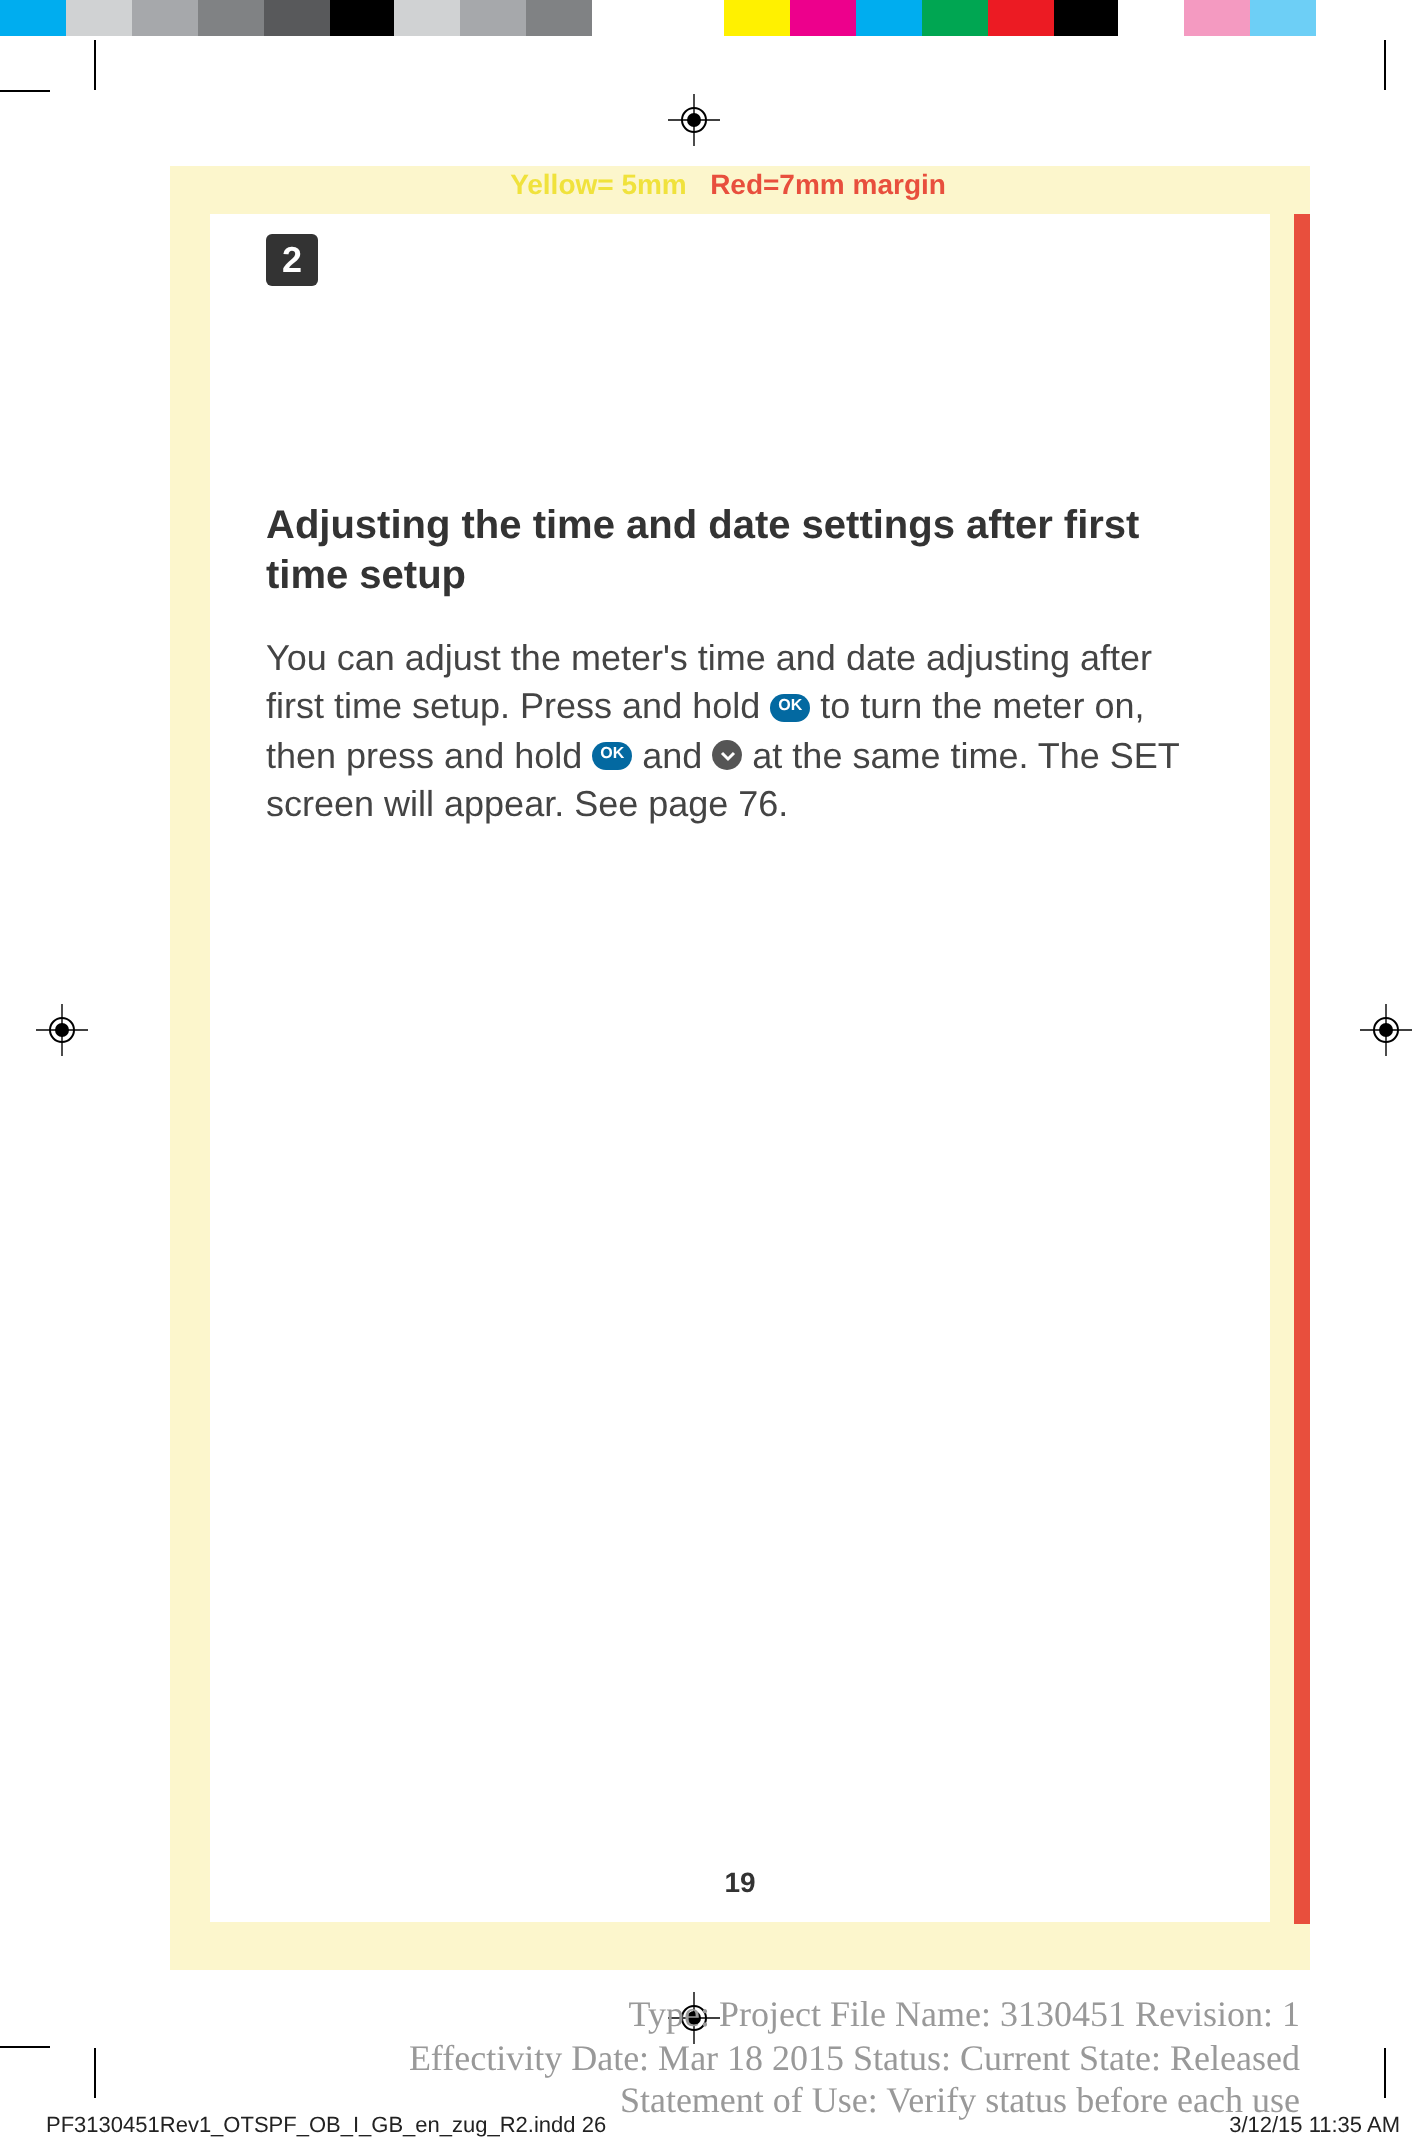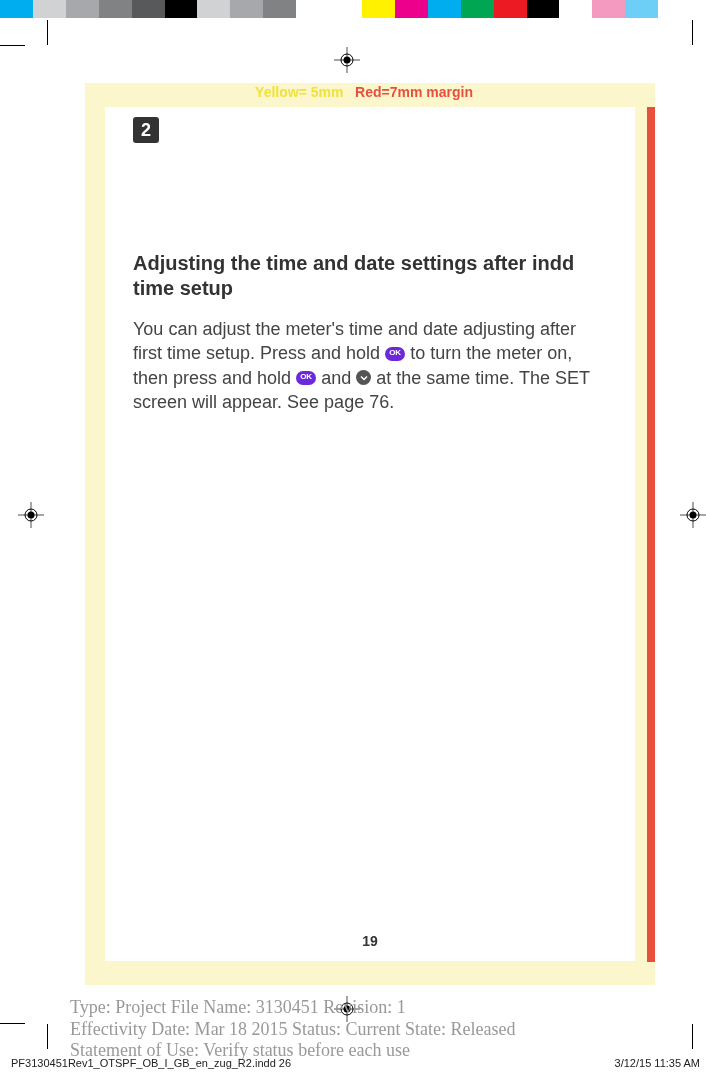--- a/index.html
+++ b/index.html
@@ -113,21 +113,21 @@
       font-family: "Arial Narrow", Arial, sans-serif;
       font-stretch: condensed;
     }
     .body-text + .body-text { margin-top: 14px; }
     .btn-icon {
       display: inline-flex;
       align-items: center;
       justify-content: center;
       width: 20px;
       height: 14px;
-      background: #6d28d9;
+      background: #0369a1;
       border-radius: 8px;
       color: #fff;
       font-size: 8px;
       font-weight: bold;
       vertical-align: middle;
       position: relative;
       top: -1px;
     }
     .btn-icon-round {
       display: inline-flex;
@@ -155,27 +155,27 @@
       color: #333;
     }
     .metadata {
       position: absolute;
       left: 70px;
       top: 997px;
       width: 580px;
       color: #999;
       font-family: "Times New Roman", serif;
       font-size: 18px;
-      text-align: left;
+      text-align: right;
       line-height: 1.2;
     }
     .footer-line {
       position: absolute;
       bottom: 6px;
-      left: 11px;
+      left: 23px;
       right: 6px;
       font-size: 11px;
       color: #222;
       font-family: Arial, sans-serif;
       display: flex;
       justify-content: space-between;
     }
   </style>
 </head>
 <body>
@@ -251,21 +251,21 @@
   </div>
 
   <div class="red-bar-right"></div>
   <div class="red-bar-edge"></div>
 
   <div class="white-page">
     <div class="section-title">
       <span class="chapter-box">2</span>
     </div>
 
-    <div class="subheading">Adjusting the time and date settings after indd time setup</div>
+    <div class="subheading">Adjusting the time and date settings after first time setup</div>
 
     <div class="body-text">
       <span>You can adjust the meter's time and date adjusting after first time setup. Press and hold </span><span class="btn-icon">OK</span><span> to turn the meter on, then press and hold </span><span class="btn-icon">OK</span><span> and </span><span class="btn-icon-round">
           <svg width="8" height="8" viewBox="0 0 8 8">
             <path d="M1 2.5 L4 5.5 L7 2.5" fill="none" stroke="#fff" stroke-width="1.5"></path>
           </svg>
         </span><span> at the same time. The SET screen will appear. See page 76.</span>
     </div>
 
 

